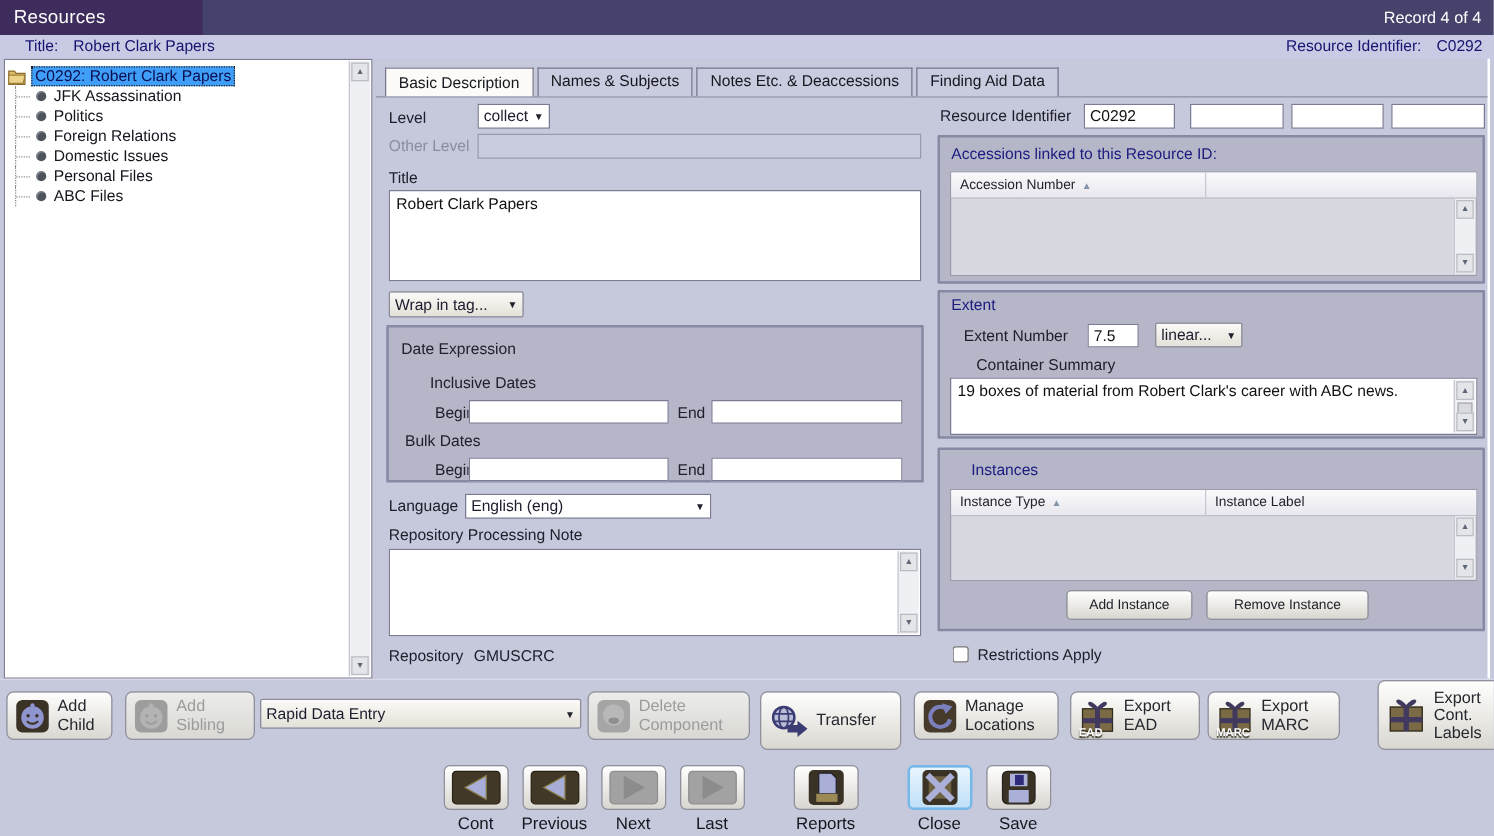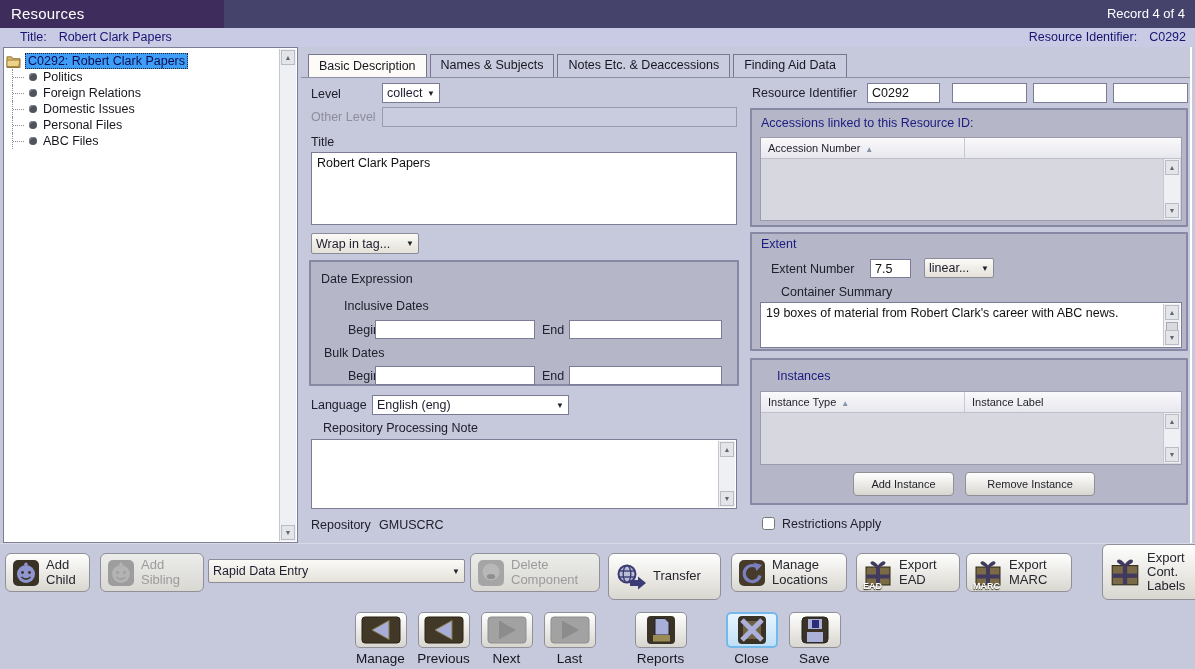--- a/index.html
+++ b/index.html
@@ -2,21 +2,21 @@
 <html><head>
 <meta charset="utf-8">
 <style>
   * { margin:0; padding:0; box-sizing:border-box; }
   html,body { width:1195px; height:669px; }
   body { font-family:"Liberation Sans", sans-serif; font-size:12.5px; color:#1c1c2e; background:#c6c8dc; overflow:hidden; }
   .window { position:relative; width:1195px; height:669px; background:#c6c8dc; }
 
   
   .titlebar { position:absolute; left:0; top:0; width:1195px; height:28px; background:#45436c; }
-  .titlebar-left { position:absolute; left:0; top:0; width:224px; height:28px; background:#3e2d5c; color:#fff;
+  .titlebar-left { position:absolute; left:0; top:0; width:162px; height:28px; background:#3e2d5c; color:#fff;
     font-size:15px; line-height:28px; padding-left:11px; letter-spacing:.2px; }
   .titlebar-right { position:absolute; right:10px; top:0; height:28px; line-height:28px; color:#fff; font-size:13px; }
   .subheader { position:absolute; left:0; top:28px; width:1195px; height:19px; background:#c9cbe4; color:#181370; }
   .subheader .lbl { font-weight:normal; }
   .sub-left { position:absolute; left:20px; top:2px; }
   .sub-right { position:absolute; right:9px; top:2px; }
   .sub-gap { display:inline-block; width:12px; }
 
   
   .tree-panel { position:absolute; left:3px; top:47px; width:295px; height:496px; background:#fff; border:1px solid #7d7d96; }
@@ -110,20 +110,25 @@
       <div class="tree-row">
         <svg class="folder-icon" viewBox="0 0 16 14">
           <path d="M1 4.5 V2 h5 l1.3 2 H15 v9.5 H1z" fill="#dcba66" stroke="#8a6d2f" stroke-width="1"></path>
           <path d="M1 5.5 h14 l-1.5 7 H1z" fill="#ecd389" stroke="#8a6d2f" stroke-width="0.8"></path>
         </svg>
         <span class="tree-root-label">C0292: Robert Clark Papers</span>
       </div>
       <div class="tree-row">
           <span class="tree-connector"></span>
           <span class="tree-dot"></span>
+          <span class="tree-child-label">JFK Assassination</span>
+        </div>
+      <div class="tree-row">
+          <span class="tree-connector"></span>
+          <span class="tree-dot"></span>
           <span class="tree-child-label">Politics</span>
         </div>
       <div class="tree-row">
           <span class="tree-connector"></span>
           <span class="tree-dot"></span>
           <span class="tree-child-label">Foreign Relations</span>
         </div>
       <div class="tree-row">
           <span class="tree-connector"></span>
           <span class="tree-dot"></span>
@@ -187,21 +192,21 @@
       <span class="flabel" style="left:231px;top:107px;">End</span>
       <input class="tinput" style="left: 258px; top: 104px; width: 153px; height: 19px;" value="">
     </div>
 
     <span class="flabel" style="left:10px;top:351px;">Language</span>
     <div class="combo" style="left:71px;top:348px;width:197px;height:20px;">
       <span class="combo-text">English (eng)</span>
       <span class="combo-arrow">▼</span>
     </div>
 
-    <span class="flabel" style="left:10px;top:374px;margin-left:12px;">Repository Processing Note</span>
+    <span class="flabel" style="left:10px;top:374px;">Repository Processing Note</span>
     <div class="textbox" style="left:10px;top:392px;width:426px;height:70px;">
       <span class="txt"></span>
       <div class="vscroll-track">
         <span class="sbtn up">▲</span>
         <span class="sbtn down">▼</span>
       </div>
     </div>
 
     <span class="flabel" style="left:10px;top:471px;">Repository</span>
     <span class="flabel" style="left:78px;top:471px;">GMUSCRC</span>
@@ -375,21 +380,21 @@
   </div>
 
   <div class="navbar">
     <div class="navitem">
       <div class="nbtn">
         <svg width="40" height="28" viewBox="0 0 40 28">
           <rect x="1" y="1" width="38" height="26" rx="3" fill="#423828" stroke="#272013"></rect>
           <path d="M28 4.5 L11 14 L28 23.5 z" fill="#a8aed8" stroke="#857b47" stroke-width="1"></path>
         </svg>
       </div>
-      <span class="nlabel">Manage</span>
+      <span class="nlabel">Cont</span>
     </div>
     <div class="navitem">
       <div class="nbtn">
         <svg width="40" height="28" viewBox="0 0 40 28">
           <rect x="1" y="1" width="38" height="26" rx="3" fill="#423828" stroke="#272013"></rect>
           <path d="M28 4.5 L11 14 L28 23.5 z" fill="#a8aed8" stroke="#857b47" stroke-width="1"></path>
         </svg>
       </div>
       <span class="nlabel">Previous</span>
     </div>

